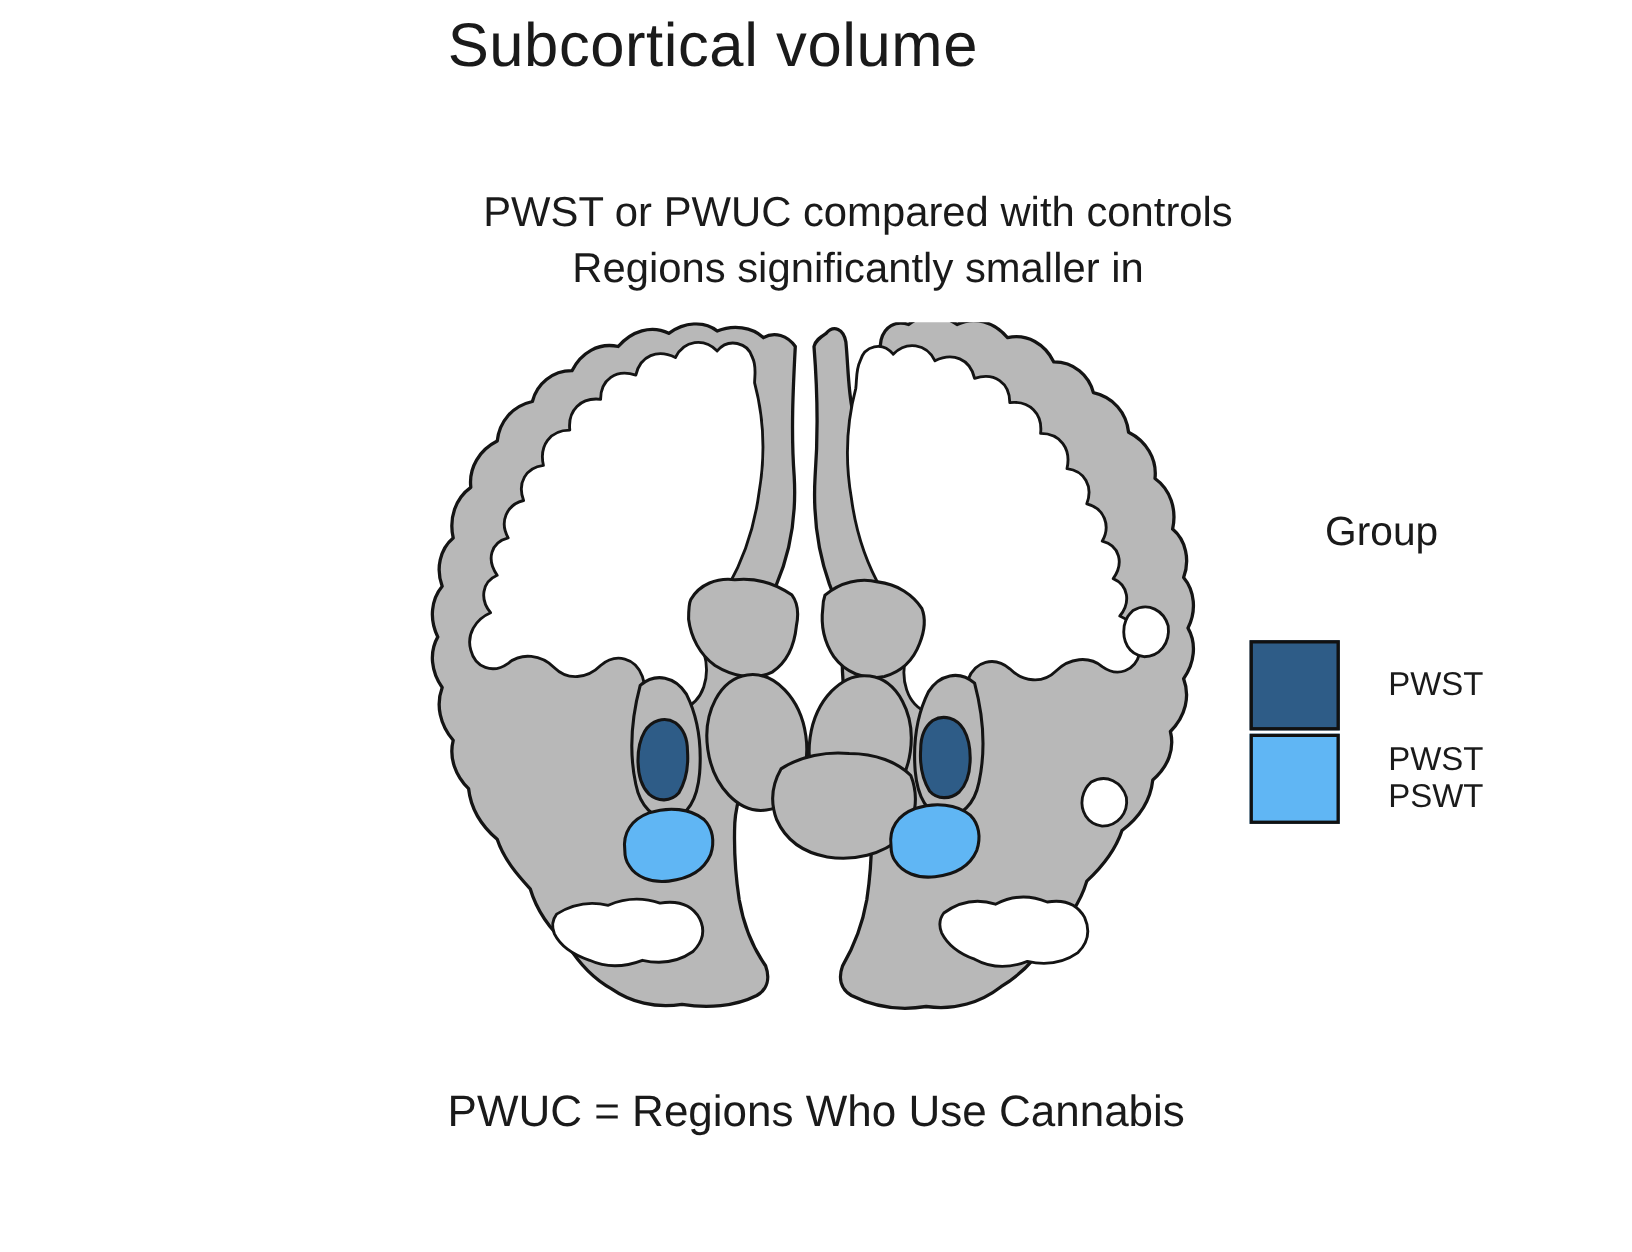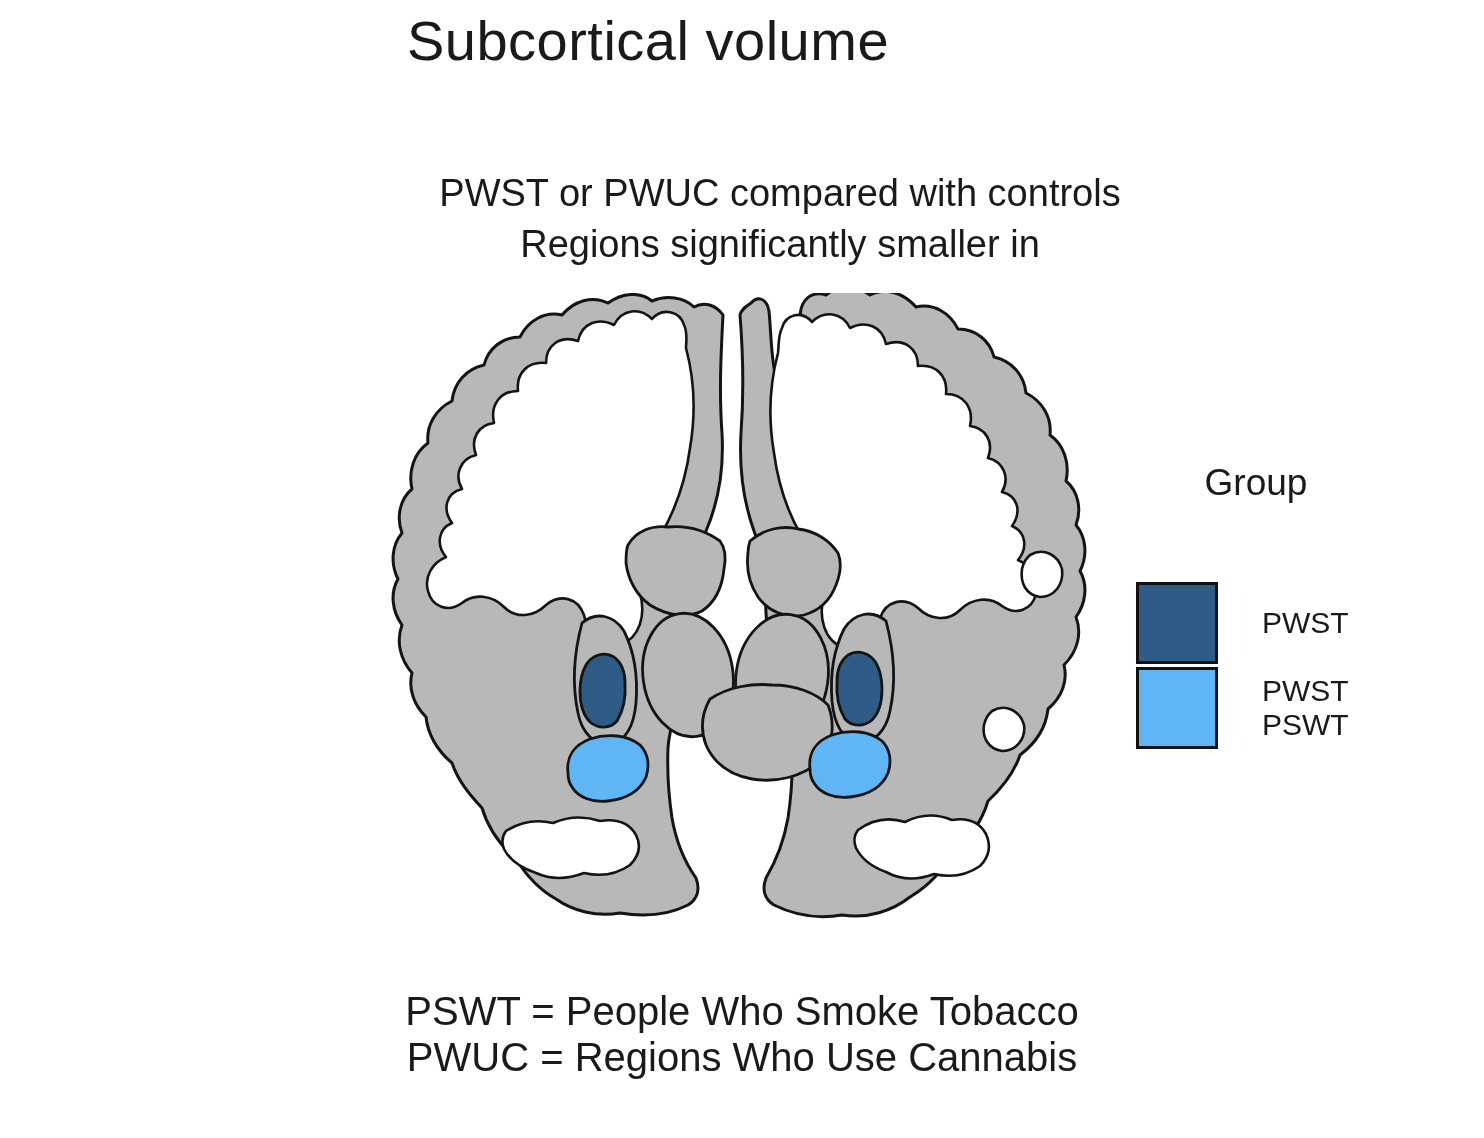--- a/index.html
+++ b/index.html
@@ -207,17 +207,16 @@
     <div class="legend-item">
       <div class="swatch" style="background-color: rgb(96, 182, 244);"></div>
       <div class="legend-label">
         <div>PWST</div>
         <div>PSWT</div>
       </div>
     </div>
   </div>
 
   <div class="footnote">
-    <div>PSWT = People Who Smoke Tobacco</div>
     <div>PWUC = Regions Who Use Cannabis</div>
   </div>
 
 </div>
 
 </body></html>

